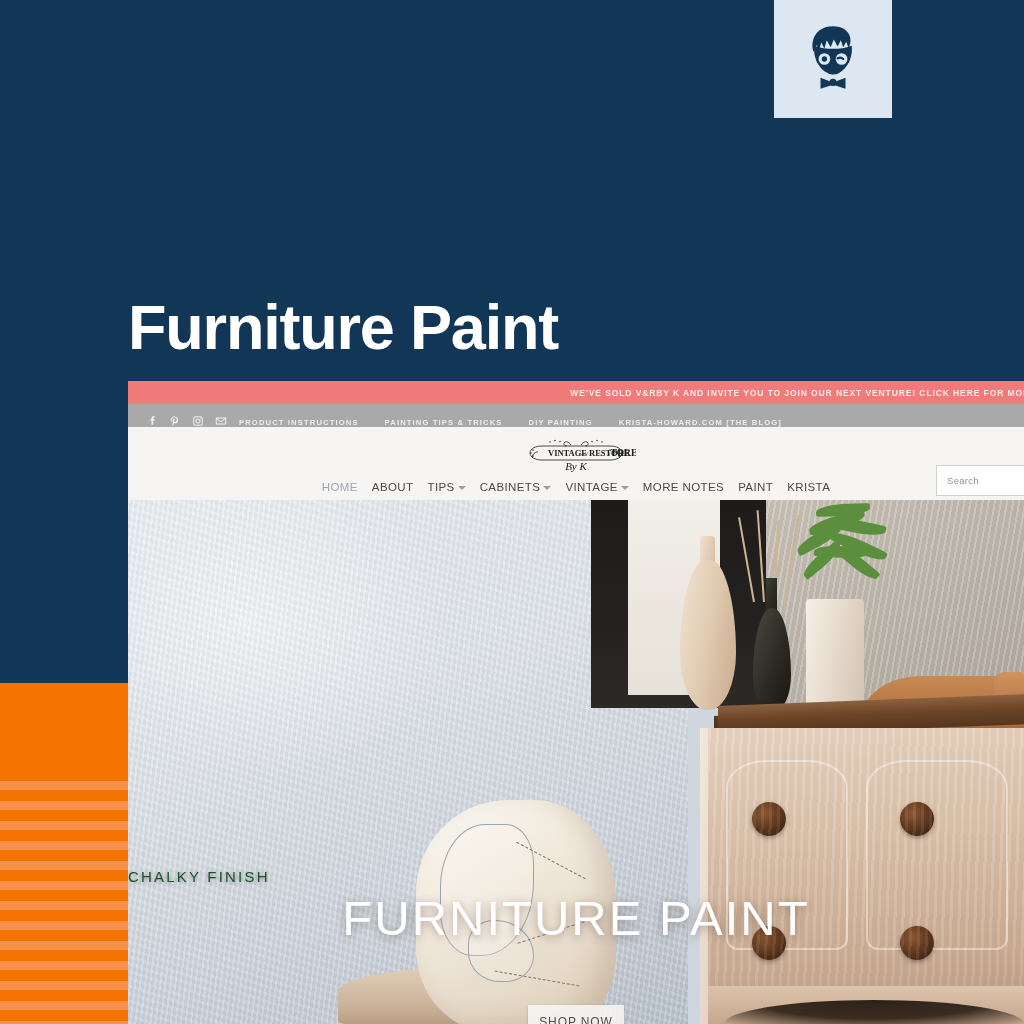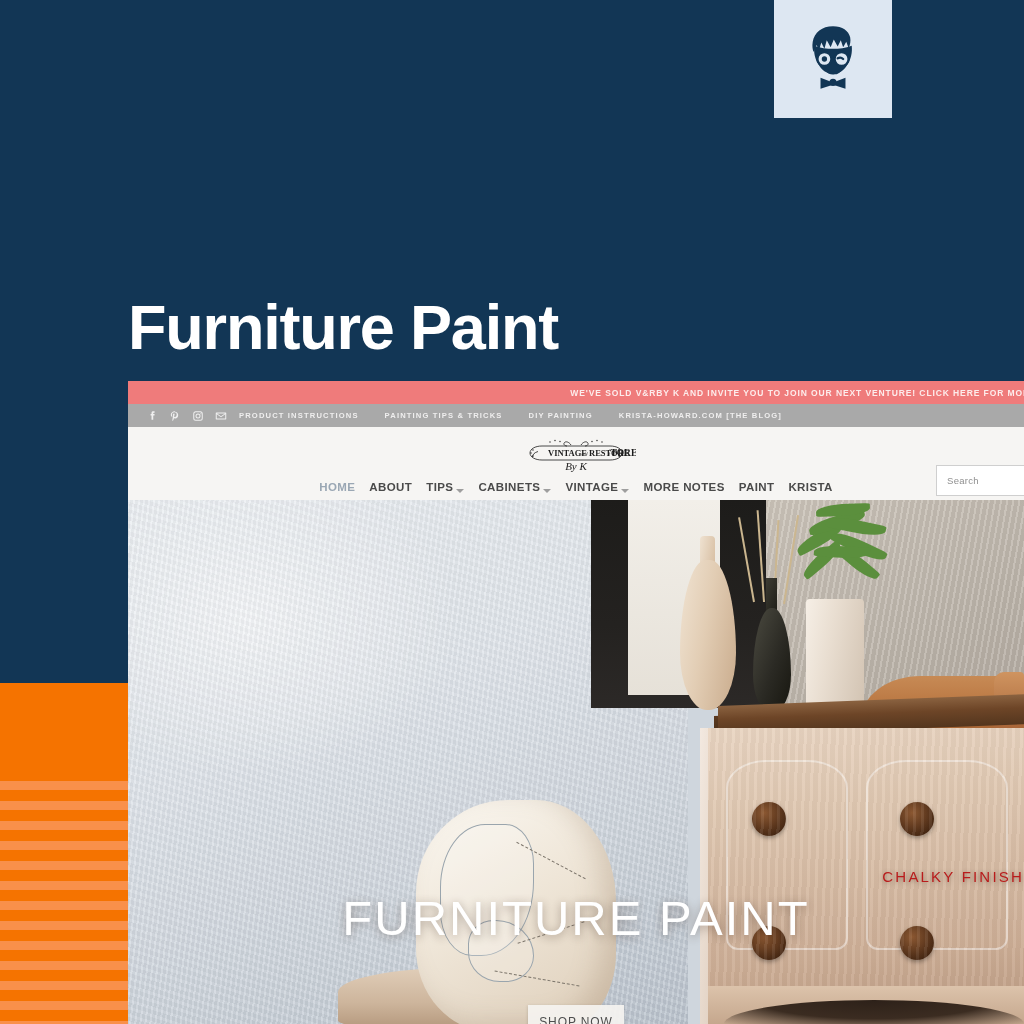--- a/index.html
+++ b/index.html
@@ -55,21 +55,21 @@
   }
   .announce-text{
     color:#fdeceb;font-size:8.5px;letter-spacing:.9px;font-weight:bold;
     white-space:nowrap;padding-right:0;
     transform:translateX(6px);
   }
 
   
   .util-bar{
     position:relative;height:23px;background:#a9a9a9;
-    display:flex;align-items:center;padding-left:18px;
+    display:flex;align-items:flex-end;padding-left:18px;
     overflow:hidden;
   }
   .social-row{display:flex;align-items:center;gap:11px;margin-right:12px;}
   .social-ic{width:12px;height:12px;display:block;fill:#efefef;}
   .util-links{display:flex;align-items:center;gap:26px;}
   .util-link{
     color:#efeeee;font-size:7.6px;letter-spacing:1.15px;font-weight:bold;
     white-space:nowrap;
   }
 
@@ -82,21 +82,21 @@
     width:120px;height:44px;
   }
   .logo-wrap svg{width:120px;height:44px;display:block;}
 
   .nav-row{
     position:absolute;left:0;top:47px;width:100%;height:26px;
     display:flex;align-items:center;justify-content:center;gap:14px;
   }
   .nav-item{
     color:#4a4a4a;font-size:11.5px;letter-spacing:.4px;
-    display:flex;align-items:flex-end;gap:3px;white-space:nowrap;font-weight:bold;
+    display:flex;align-items:center;gap:3px;white-space:nowrap;
   }
   .nav-item.active{color:#9aa7b4;}
   .caret{
     width:0;height:0;border-left:4px solid transparent;border-right:4px solid transparent;
     border-top:4px solid #9e9e9e;display:inline-block;margin-top:2px;
   }
   .search-box{
     position:absolute;right:-8px;top:38px;width:96px;height:31px;
     background:#fff;border:1px solid #cfcfcf;
     display:flex;align-items:center;padding-left:10px;
@@ -249,24 +249,23 @@
     position:absolute;border-top:1.4px dashed #7b746a;
   }
 
   
   .hero-overlay{
     position:absolute;left:0;top:0;width:896px;height:524px;
     display:flex;flex-direction:column;align-items:center;
     pointer-events:none;
   }
   .eyebrow{
-    position:absolute;left:0;right:0;top:368px;text-align:right;
-    color:#b91c1c;font-size:15px;letter-spacing:2.2px;
+    position:absolute;left:0;right:0;top:368px;text-align:left;
+    color:#14532d;font-size:15px;letter-spacing:2.2px;
     text-shadow:0 1px 5px rgba(60,40,30,.45);
-    padding-left:40px;
   }
   .hero-title{
     position:absolute;left:0;right:0;top:390px;text-align:center;
     color:#ffffff;font-size:49px;letter-spacing:2px;font-weight:normal;
     text-shadow:0 2px 10px rgba(60,40,30,.4);
   }
   .hero-sub{
     position:absolute;left:0;right:0;top:466px;text-align:center;
     color:#f7f2ec;font-size:15px;letter-spacing:1.1px;
     text-shadow:0 1px 5px rgba(60,40,30,.45);

